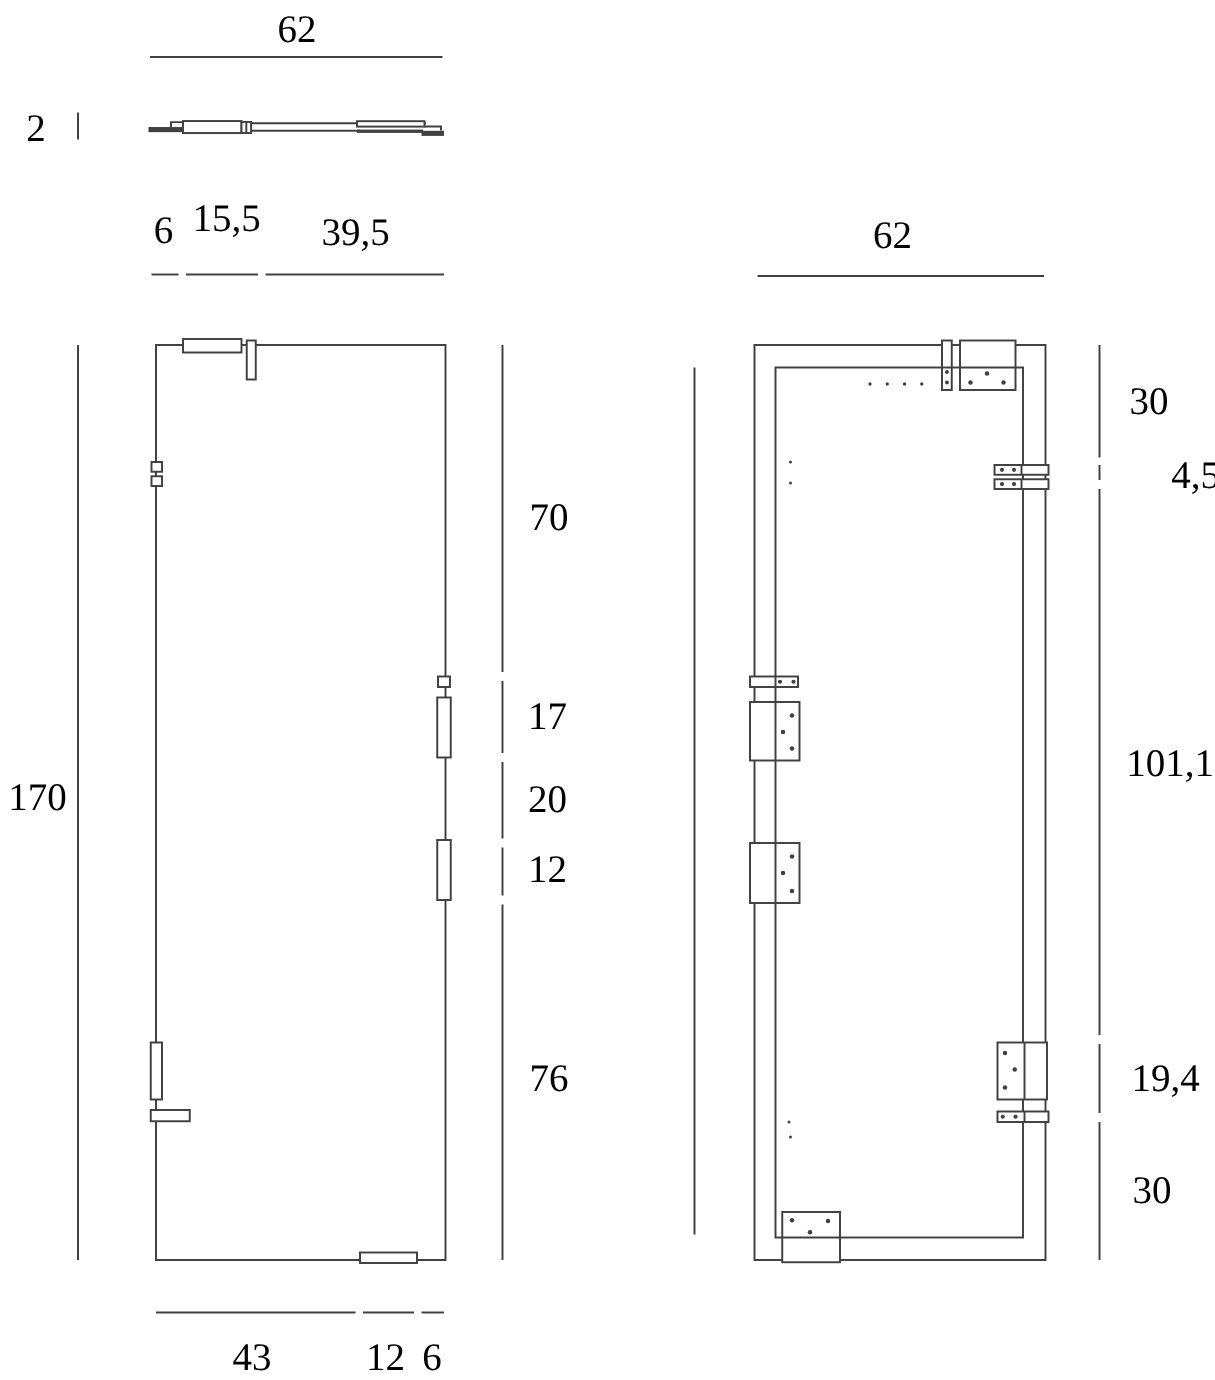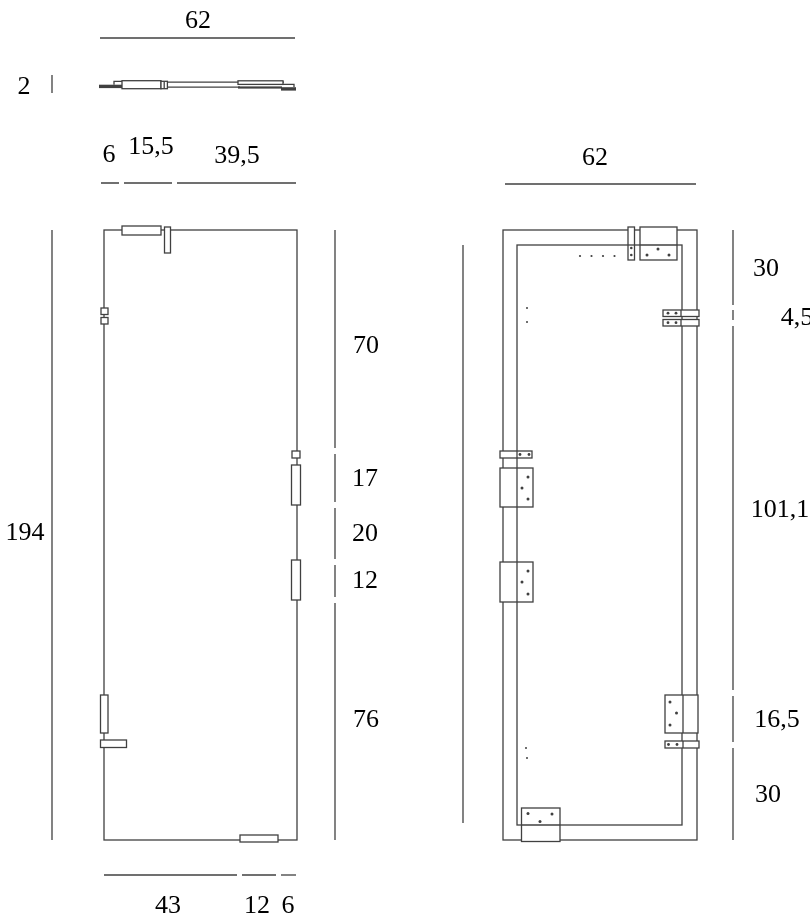--- a/index.html
+++ b/index.html
@@ -2,21 +2,20 @@
 <html style="--bg-color: #ffffff; --line-color: #404040; --text-color: #000000;"><head>
 <meta charset="utf-8">
 <style>
   html,body{margin:0;padding:0;background:#fff;}
   .canvas{
     position:relative;
     width:810px;height:920px;
     background:var(--bg-color,#ffffff);
     font-family:"Liberation Serif", serif;
     overflow:hidden;
-    border-radius:15px;
   }
   .canvas svg{position:absolute;left:0;top:0;color:var(--line-color,#404040);}
   .lbl{
     position:absolute;
     transform:translate(-50%,-50%);
     font-size:26px;
     line-height:1;
     color:var(--text-color,#000000);
     white-space:nowrap;
   }
@@ -164,29 +163,29 @@
       </g>
     </g>
   </svg>
 
   <div class="lbl" style="left:198px;top:20px">62</div>
   <div class="lbl" style="left:24px;top:86px">2</div>
   <div class="lbl" style="left:109px;top:154px">6</div>
   <div class="lbl" style="left:151px;top:146px">15,5</div>
   <div class="lbl" style="left:237px;top:155px">39,5</div>
 
-  <div class="lbl" style="left:25px;top:532px">194</div>
+  <div class="lbl" style="left:25px;top:532px">170</div>
   <div class="lbl" style="left:366px;top:345px">70</div>
   <div class="lbl" style="left:365px;top:478px">17</div>
   <div class="lbl" style="left:365px;top:533px">20</div>
   <div class="lbl" style="left:365px;top:580px">12</div>
   <div class="lbl" style="left:366px;top:719px">76</div>
   <div class="lbl" style="left:168px;top:905px">43</div>
   <div class="lbl" style="left:257px;top:905px">12</div>
   <div class="lbl" style="left:288px;top:905px">6</div>
 
   <div class="lbl" style="left:595px;top:157px">62</div>
   <div class="lbl" style="left:766px;top:268px">30</div>
   <div class="lbl" style="left:797px;top:317px">4,5</div>
   <div class="lbl" style="left:780px;top:509px">101,1</div>
-  <div class="lbl" style="left:777px;top:719px">16,5</div>
+  <div class="lbl" style="left:777px;top:719px">19,4</div>
   <div class="lbl" style="left:768px;top:794px">30</div>
 </div>
 
 </body></html>

